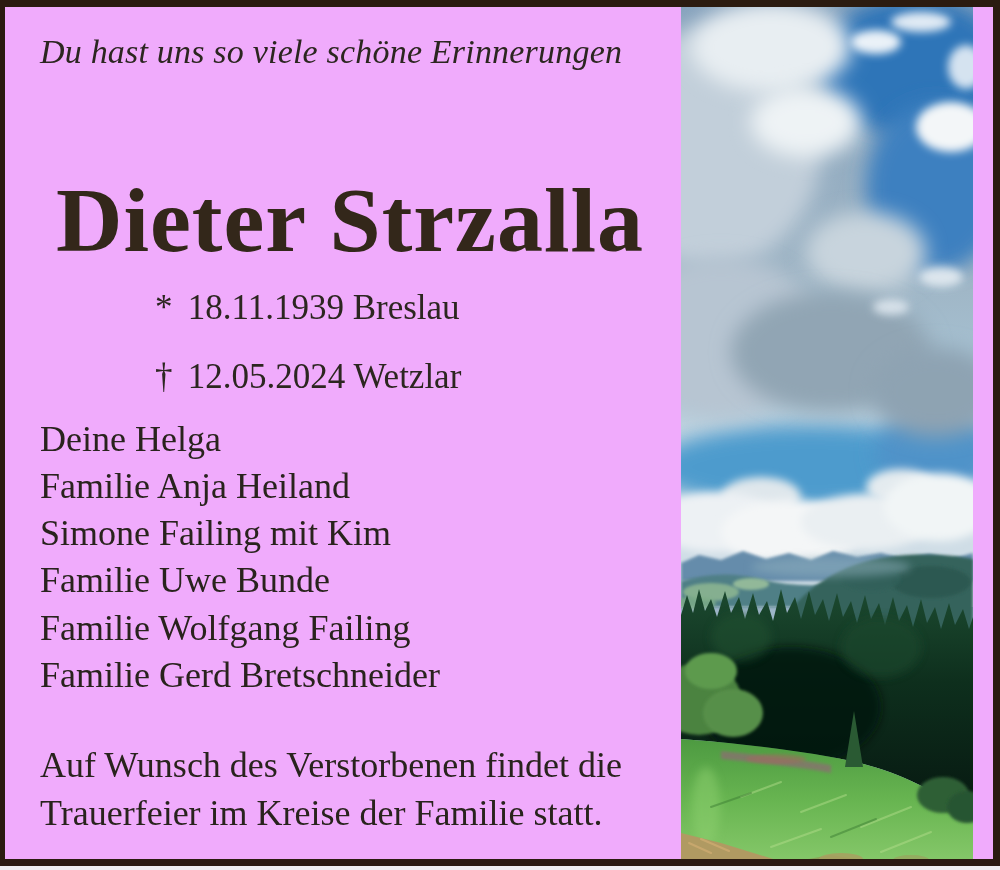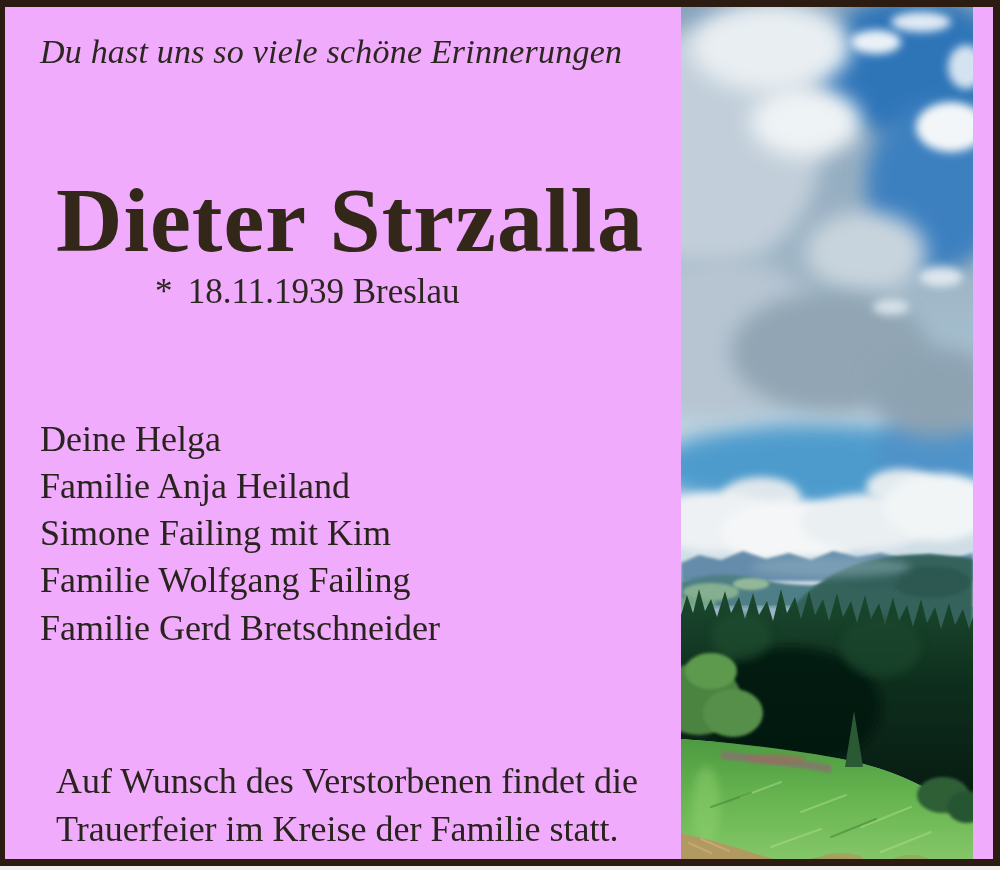--- a/index.html
+++ b/index.html
@@ -19,29 +19,29 @@
   }
   .name{
     position:absolute;left:40px;top:156px;margin:16px;
     font-size:92px;font-weight:bold;line-height:1.05;color:#33271a;
     letter-spacing:1px;white-space:nowrap;
   }
   .dates{
     position:absolute;left:155px;top:266px;
     font-size:35px;line-height:1.5;color:#2c2620;
   }
-  .date-line{white-space:nowrap;}
+  .date-line{white-space:nowrap;margin-top:16px;}
   .date-line .sym{display:inline-block;min-width:24px;}
   .mourners{
     position:absolute;left:40px;top:416px;
     font-size:36px;line-height:1.31;color:#29231d;
   }
   .mourner-line{white-space:nowrap;}
   .closing{
-    position:absolute;left:40px;top:742px;margin:16px;
+    position:absolute;left:40px;top:742px;margin:0;
     font-size:36px;line-height:1.32;color:#29231d;white-space:nowrap;
   }
   .photo{
     position:absolute;left:681px;top:7px;width:292px;height:856px;
     overflow:hidden;background:#9db5c8;
   }
   .photo svg{display:block;width:292px;height:856px;}
 </style>
 </head>
 <body>
@@ -54,26 +54,32 @@
   </p>
 
   <h1 class="name">Dieter Strzalla</h1>
 
   <div class="dates">
     <div class="date-line">
       <span class="sym">*</span>
       <span>18.11.1939</span>
       <span>Breslau</span>
     </div>
+    <div class="date-line">
+      <span class="sym">†</span>
+      <span>12.05.2024</span>
+      <span>Wetzlar</span>
+    </div>
   </div>
 
   <div class="mourners">
     <div class="mourner-line">Deine Helga</div>
     <div class="mourner-line">Familie Anja Heiland</div>
     <div class="mourner-line">Simone Failing mit Kim</div>
+    <div class="mourner-line">Familie Uwe Bunde</div>
     <div class="mourner-line">Familie Wolfgang Failing</div>
     <div class="mourner-line">Familie Gerd Bretschneider</div>
   </div>
 
   <p class="closing">
     <span>Auf Wunsch des Verstorbenen findet die</span><br>
     <span>Trauerfeier im Kreise der Familie statt.</span>
   </p>
 
   <div class="photo" role="img" aria-label="landscape-sky-clouds-forest-meadow">

